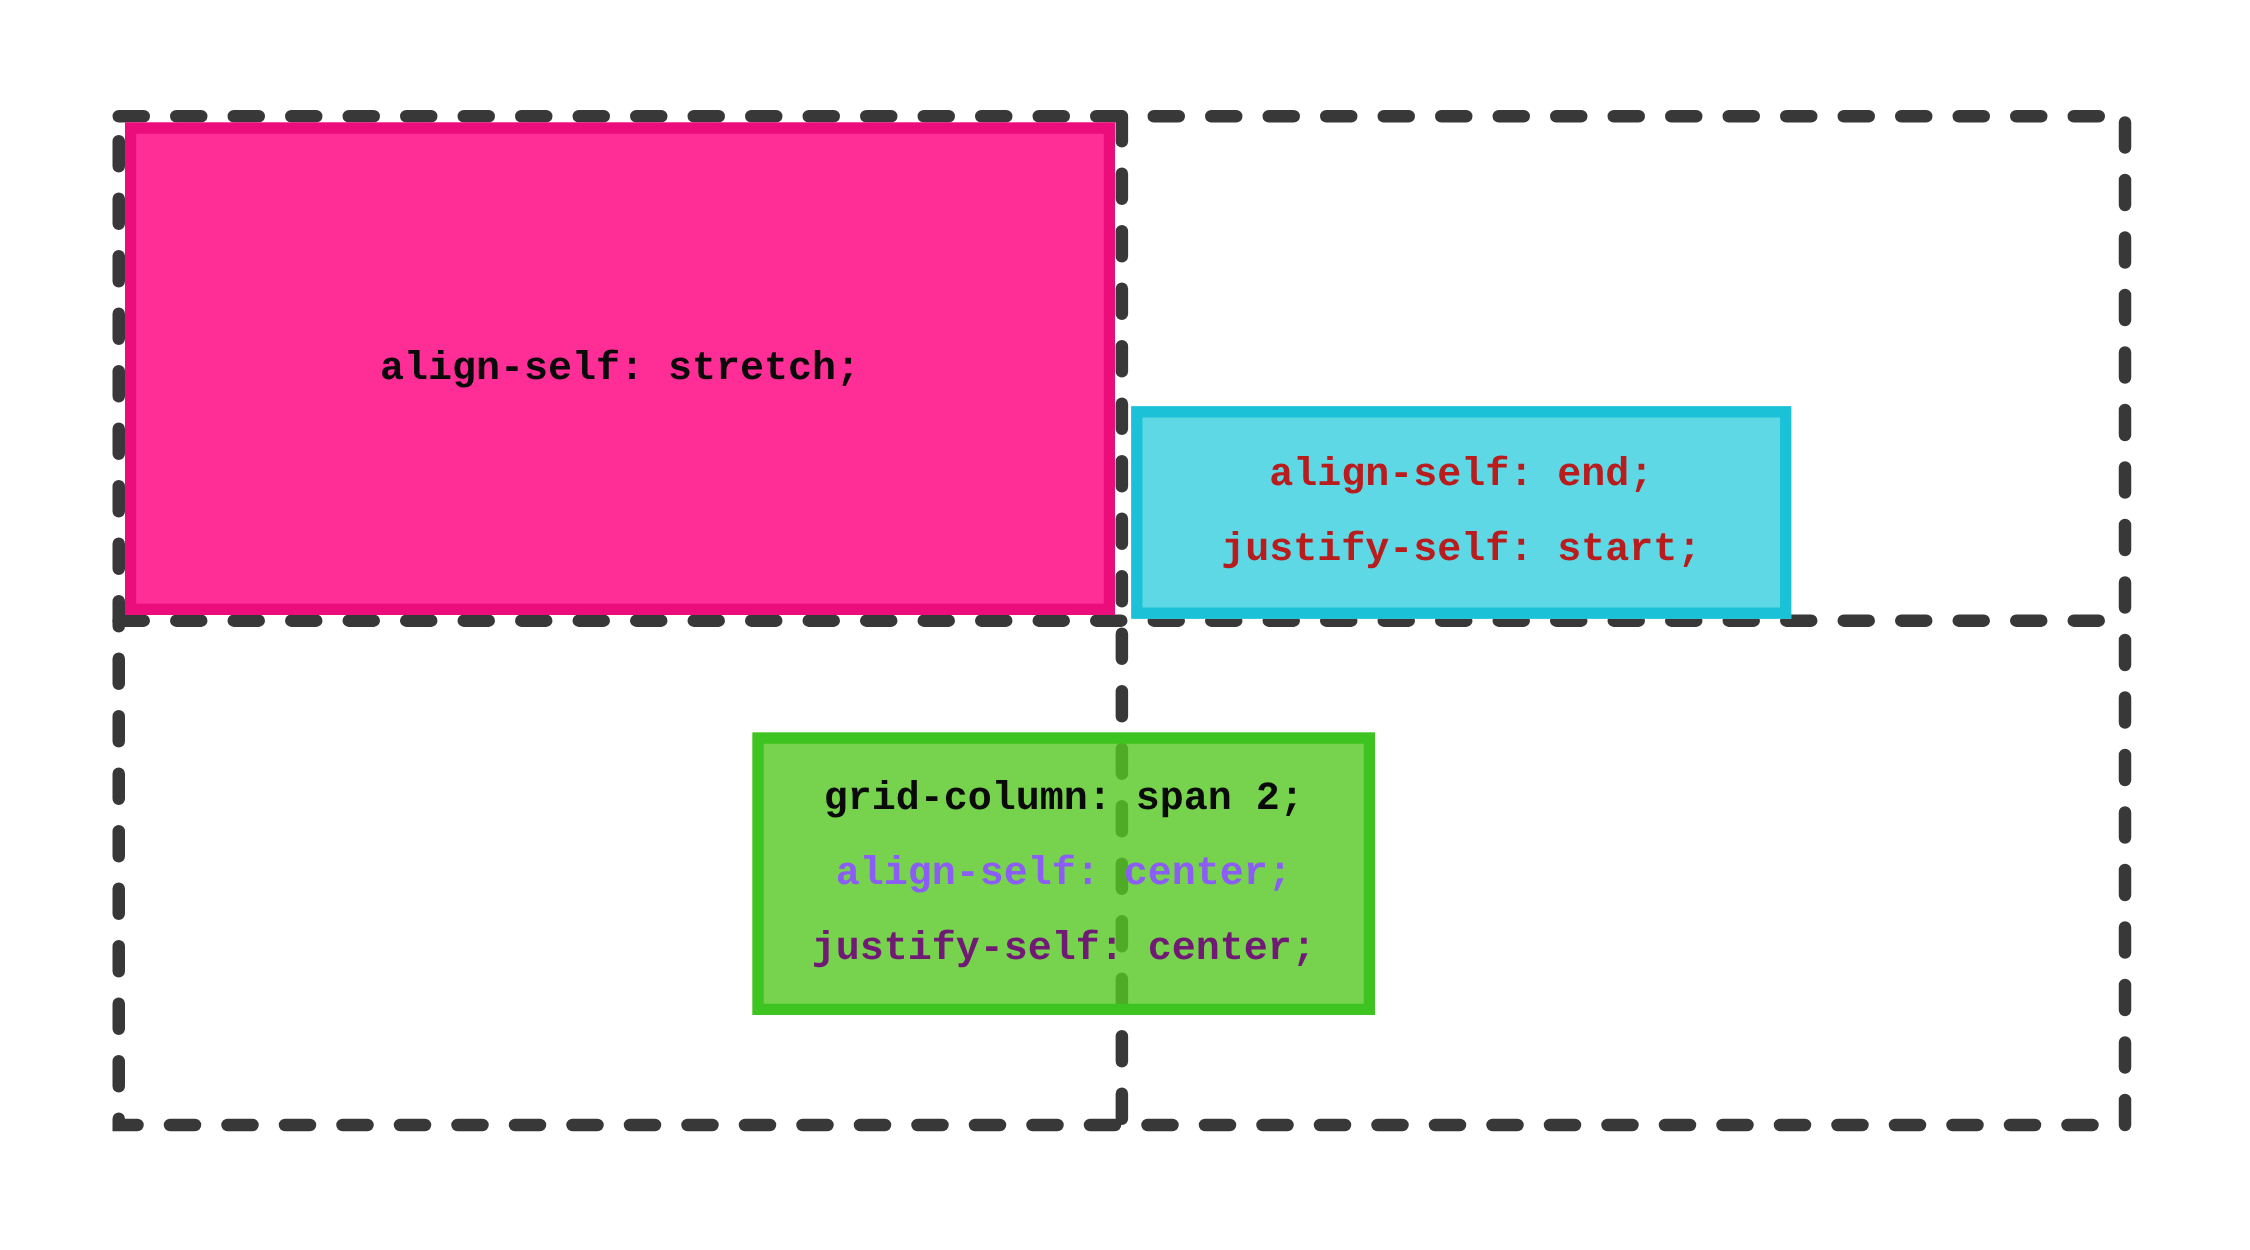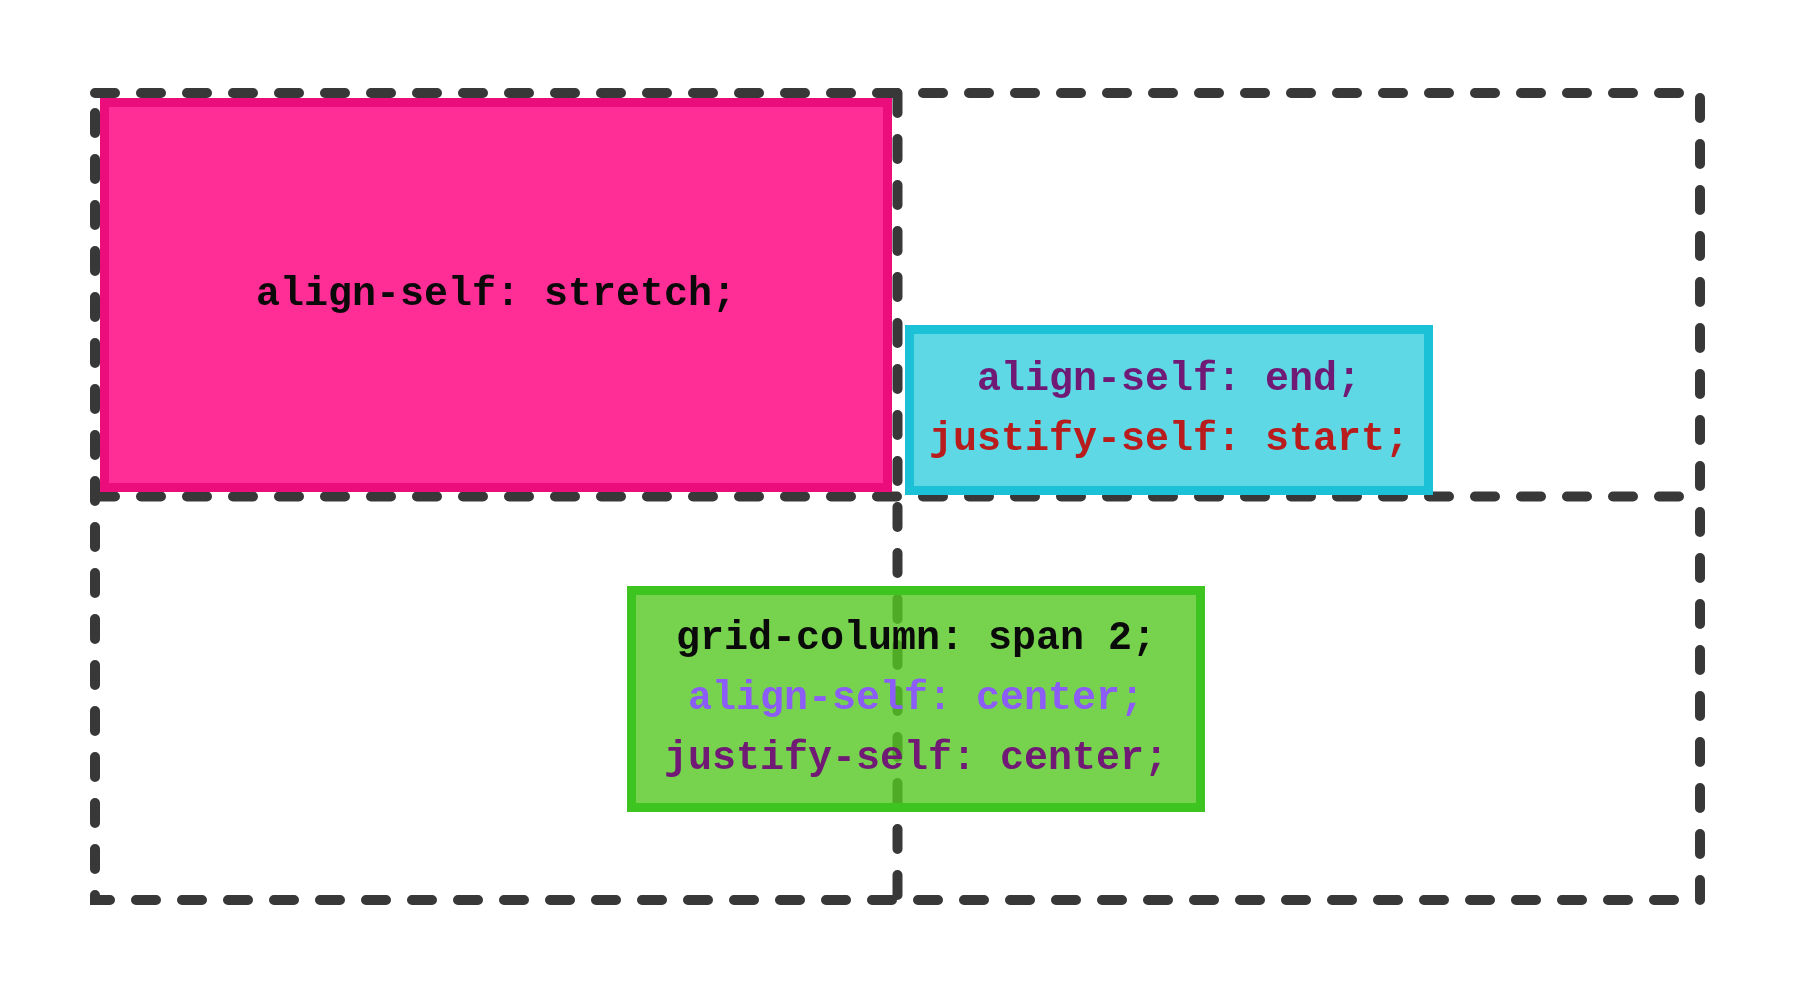--- a/index.html
+++ b/index.html
@@ -22,46 +22,46 @@
     box-sizing: border-box;
     border-style: solid;
     border-width: 9px;
     display: flex;
     flex-direction: column;
     justify-content: center;
     align-items: center;
   }
   .code-line {
     font-weight: bold;
-    font-size: 40px;
+    font-size: 32px;
     line-height: 60px;
     white-space: pre;
     text-align: center;
   }
   .item-pink  { left: 100px; top:  98px; width: 792px; height: 394px; }
   .item-cyan  { left: 905px; top: 325px; width: 528px; height: 170px; }
-  .item-green { left: 627px; top: 586px; width: 578px; height: 226px; }
+  .item-green { left: 602px; top: 586px; width: 498px; height: 226px; }
 </style>
 </head>
 <body>
 
 <div class="stage" style="background: rgb(255, 255, 255);">
 
   <svg class="gridlines" viewBox="0 0 1800 1000">
     <rect class="dash-stroke" x="95" y="93" width="1605" height="807" fill="none" stroke-linecap="round" stroke="#383838" stroke-width="10" stroke-dasharray="20 26"></rect>
     <line class="dash-stroke" x1="897.5" y1="93" x2="897.5" y2="900" stroke-linecap="round" stroke="#383838" stroke-width="10" stroke-dasharray="20 26"></line>
     <line class="dash-stroke" x1="95" y1="496.5" x2="1700" y2="496.5" stroke-linecap="round" stroke="#383838" stroke-width="10" stroke-dasharray="20 26"></line>
   </svg>
 
   <div class="grid-item item-pink" style="background-color: rgb(255, 46, 150); border-color: rgb(235, 13, 124);">
     <div class="code-line" style="color: rgb(10, 10, 10);">align-self: stretch;</div>
   </div>
 
   <div class="grid-item item-cyan" style="background-color: rgb(95, 216, 229); border-color: rgb(27, 194, 215);">
-    <div class="code-line" style="color: #701a75;">align-self: end;</div>
+    <div class="code-line" style="color: #b91c1c;">align-self: end;</div>
     <div class="code-line" style="color: #b91c1c;">justify-self: start;</div>
   </div>
 
   <div class="grid-item item-green" style="background-color: rgba(85, 200, 34, 0.8); border-color: rgb(62, 196, 33);">
     <div class="code-line" style="color: rgb(10, 10, 10);">grid-column: span 2;</div>
     <div class="code-line" style="color: #8b5cf6;">align-self: center;</div>
     <div class="code-line" style="color: #701a75;">justify-self: center;</div>
   </div>
 
 </div>

